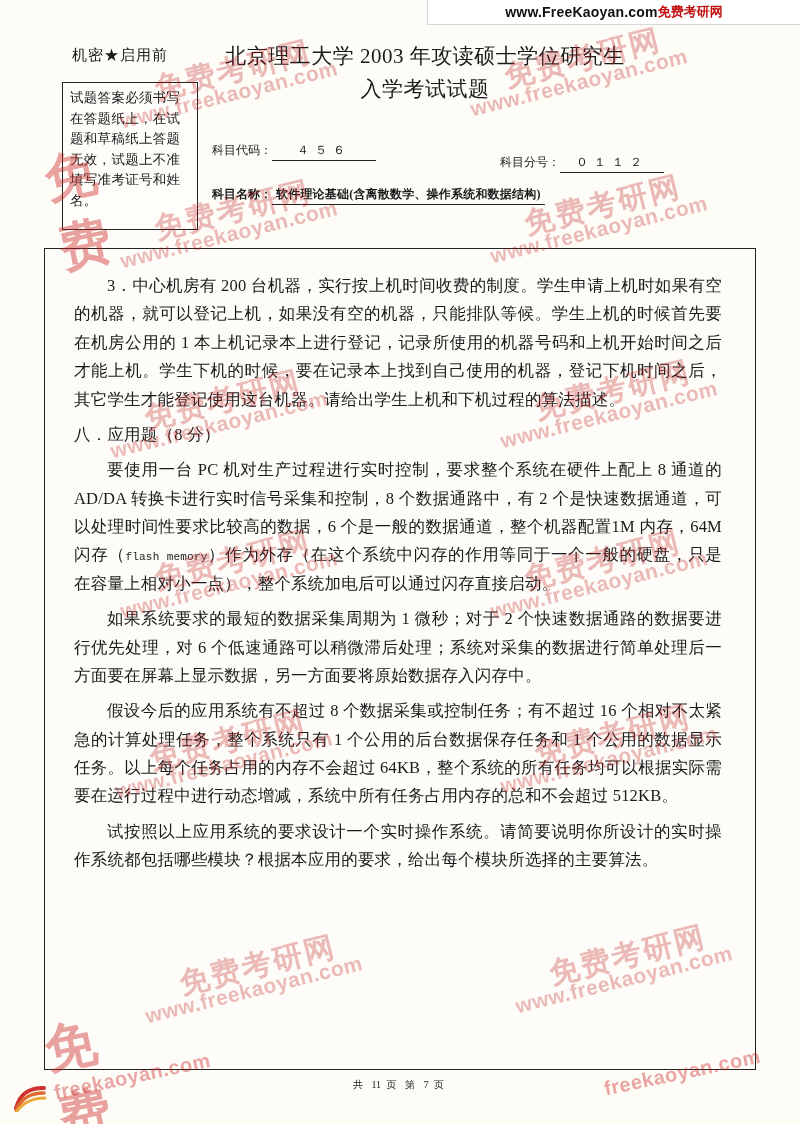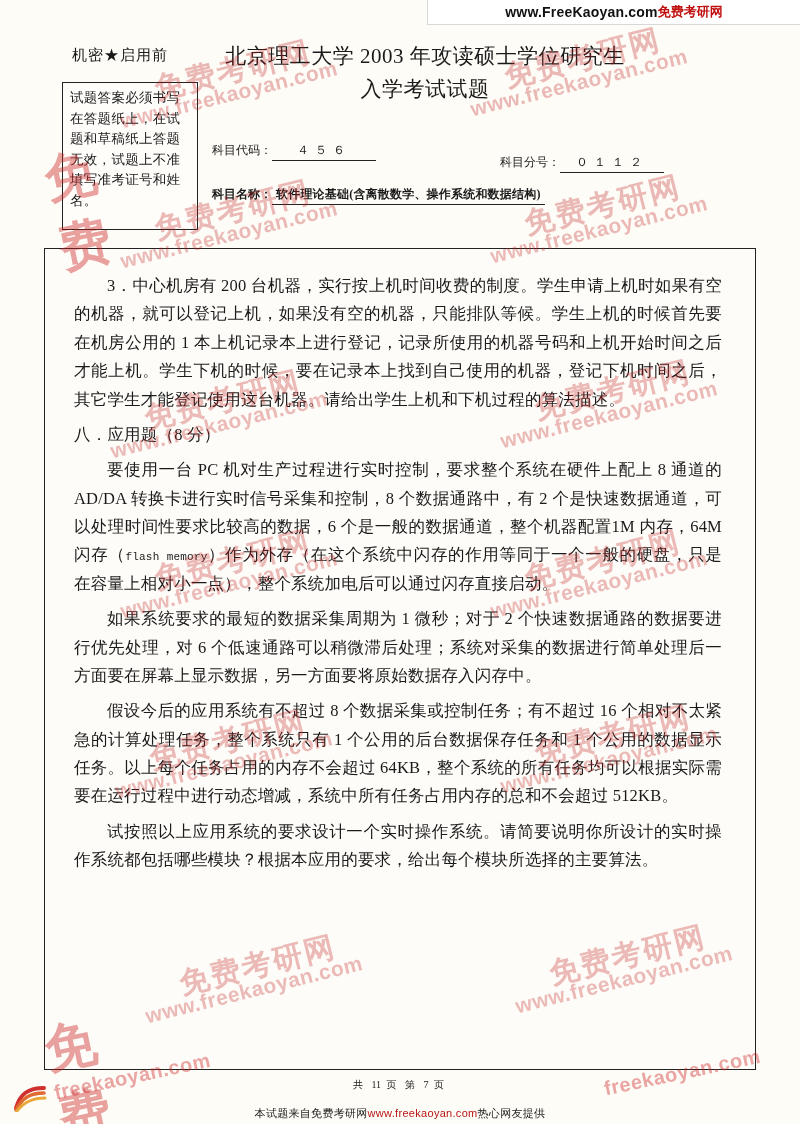--- a/index.html
+++ b/index.html
@@ -318,23 +318,20 @@
   </div>
 
   <div class="footer-pagenum">
     <span>共</span>
     <span class="num">11</span>
     <span>页  第</span>
     <span class="num">7</span>
     <span>页</span>
   </div>
 
-  <div class="footer-note">
-    <span>本试题来自免费考研网</span><span class="redpart">www.freekaoyan.com</span><span>热心网友提供</span>
-  </div>
 
   <div class="corner-logo">
     <svg width="34" height="26" viewBox="0 0 34 26">
       <path d="M2 22 C6 8, 14 2, 30 2" stroke="#d03030" stroke-width="4" fill="none" stroke-linecap="round"></path>
       <path d="M2 24 C8 12, 16 7, 30 7" stroke="#e06a30" stroke-width="3.5" fill="none" stroke-linecap="round"></path>
       <path d="M3 25 C10 16, 18 12, 31 12" stroke="#e8a83a" stroke-width="3" fill="none" stroke-linecap="round"></path>
     </svg>
   </div>
 
 </div>

